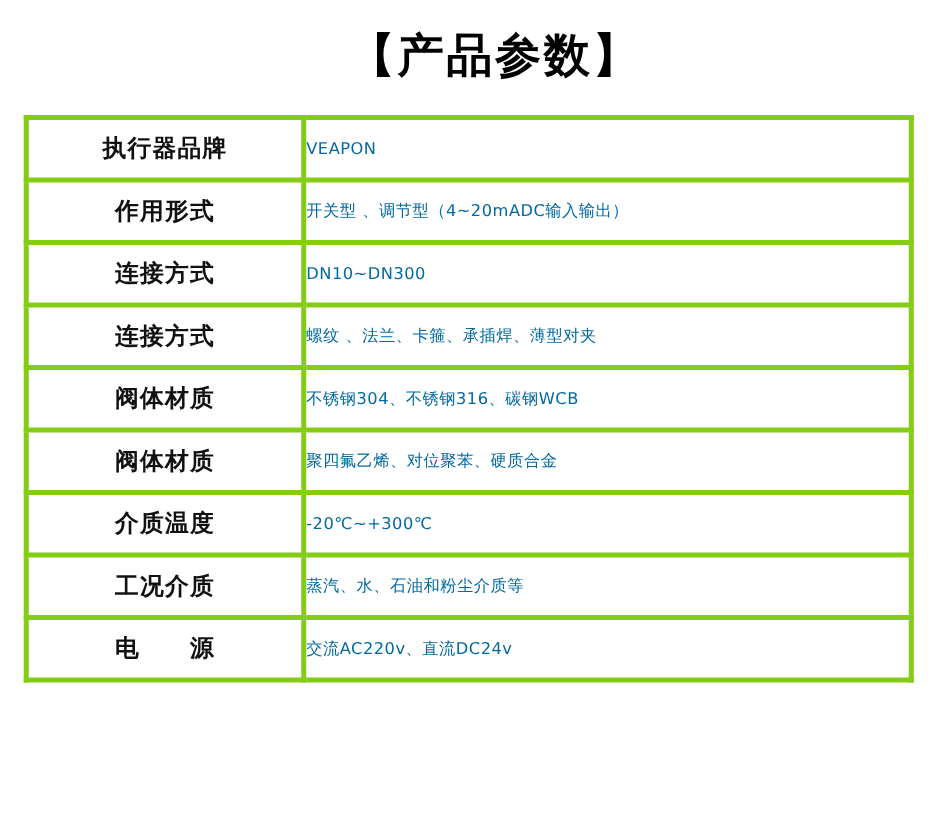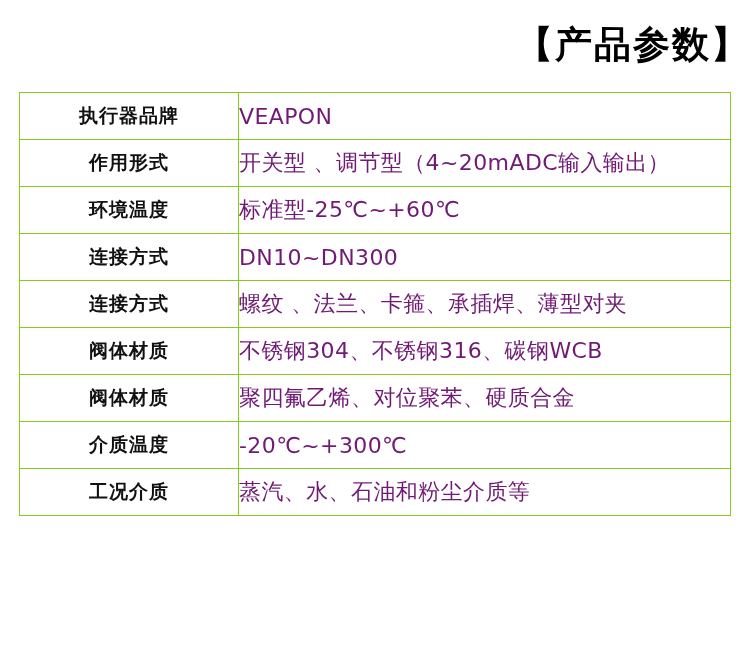--- a/index.html
+++ b/index.html
@@ -14,55 +14,55 @@
     color: #1a1a1a;
     overflow: hidden;
   }
   .page {
     width: 750px;
     height: 671px;
     position: relative;
     box-sizing: border-box;
   }
   .title {
-    text-align: right;
+    text-align: center;
     font-size: 37px;
     font-weight: bold;
     letter-spacing: 2px;
     color: #000000;
     padding-top: 20px;
     padding-bottom: 22px;
     font-family: "DejaVu Sans", "Liberation Sans", sans-serif;
     margin-left: 42px;
   }
   .spec-table {
     width: 712px;
     margin: 0 auto;
     border-collapse: collapse;
     table-layout: fixed;
   }
   .spec-table td {
-    border: 1px solid #84cc16;
+    border: 4px solid #84cc16;
     height: 46px;
     vertical-align: middle;
     padding: 0;
   }
   .col-label {
     width: 218px;
     text-align: center;
     font-size: 19px;
     font-weight: bold;
     color: #111111;
     letter-spacing: 1px;
     font-family: "DejaVu Sans", "Liberation Sans", sans-serif;
   }
   .col-value {
     padding-left: 22px;
-    font-size: 22px;
-    color: #701a75;
+    font-size: 13px;
+    color: #0369a1;
     letter-spacing: 0.4px;
     font-family: "DejaVu Sans", "Liberation Sans", sans-serif;
     margin-left: 36px;
   }
 </style>
 </head>
 <body>
 
 <div class="page">
 
@@ -70,24 +70,20 @@
 
   <table class="spec-table">
     <tbody>
       <tr>
         <td class="col-label">执行器品牌</td>
         <td class="col-value">VEAPON</td>
       </tr>
       <tr>
         <td class="col-label">作用形式</td>
         <td class="col-value">开关型 、调节型（4~20mADC输入输出）</td>
-      </tr>
-      <tr>
-        <td class="col-label">环境温度</td>
-        <td class="col-value">标准型-25℃~+60℃</td>
       </tr>
       <tr>
         <td class="col-label">连接方式</td>
         <td class="col-value">DN10~DN300</td>
       </tr>
       <tr>
         <td class="col-label">连接方式</td>
         <td class="col-value">螺纹 、法兰、卡箍、承插焊、薄型对夹</td>
       </tr>
       <tr>
@@ -99,16 +95,20 @@
         <td class="col-value">聚四氟乙烯、对位聚苯、硬质合金</td>
       </tr>
       <tr>
         <td class="col-label">介质温度</td>
         <td class="col-value">-20℃~+300℃</td>
       </tr>
       <tr>
         <td class="col-label">工况介质</td>
         <td class="col-value">蒸汽、水、石油和粉尘介质等</td>
       </tr>
+      <tr>
+        <td class="col-label">电　　源</td>
+        <td class="col-value">交流AC220v、直流DC24v</td>
+      </tr>
     </tbody>
   </table>
 
 </div>
 
 </body></html>

